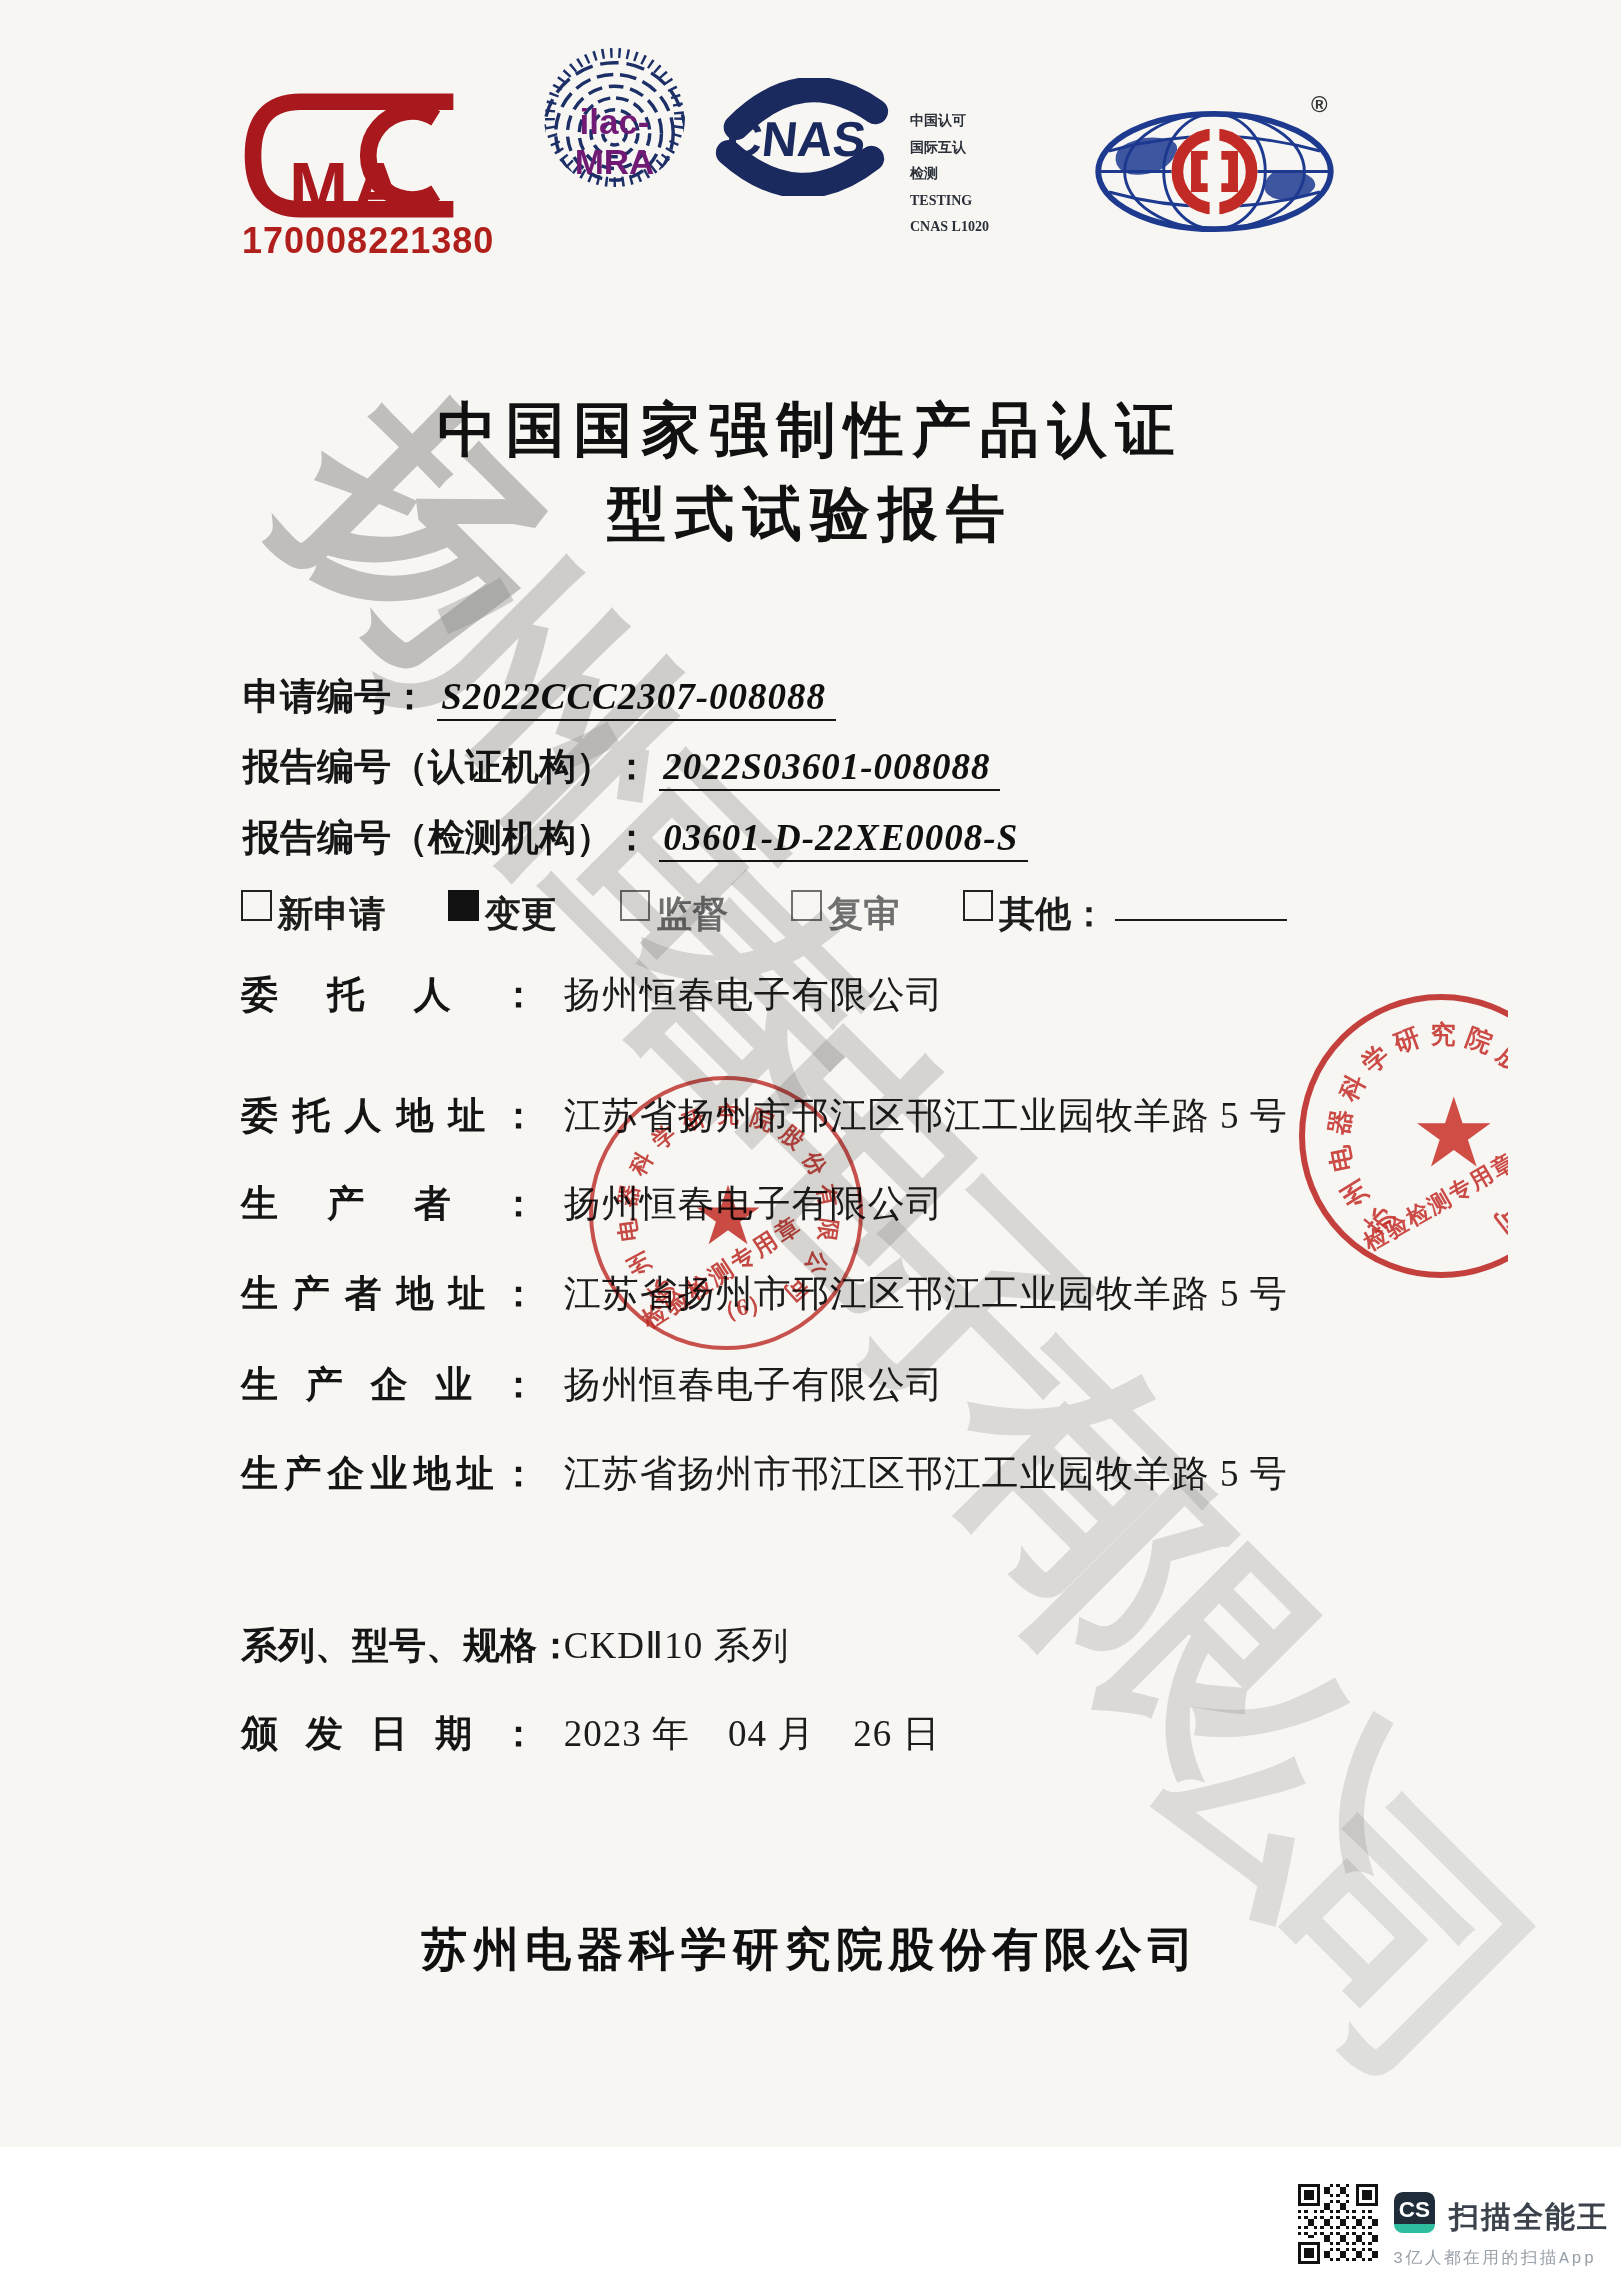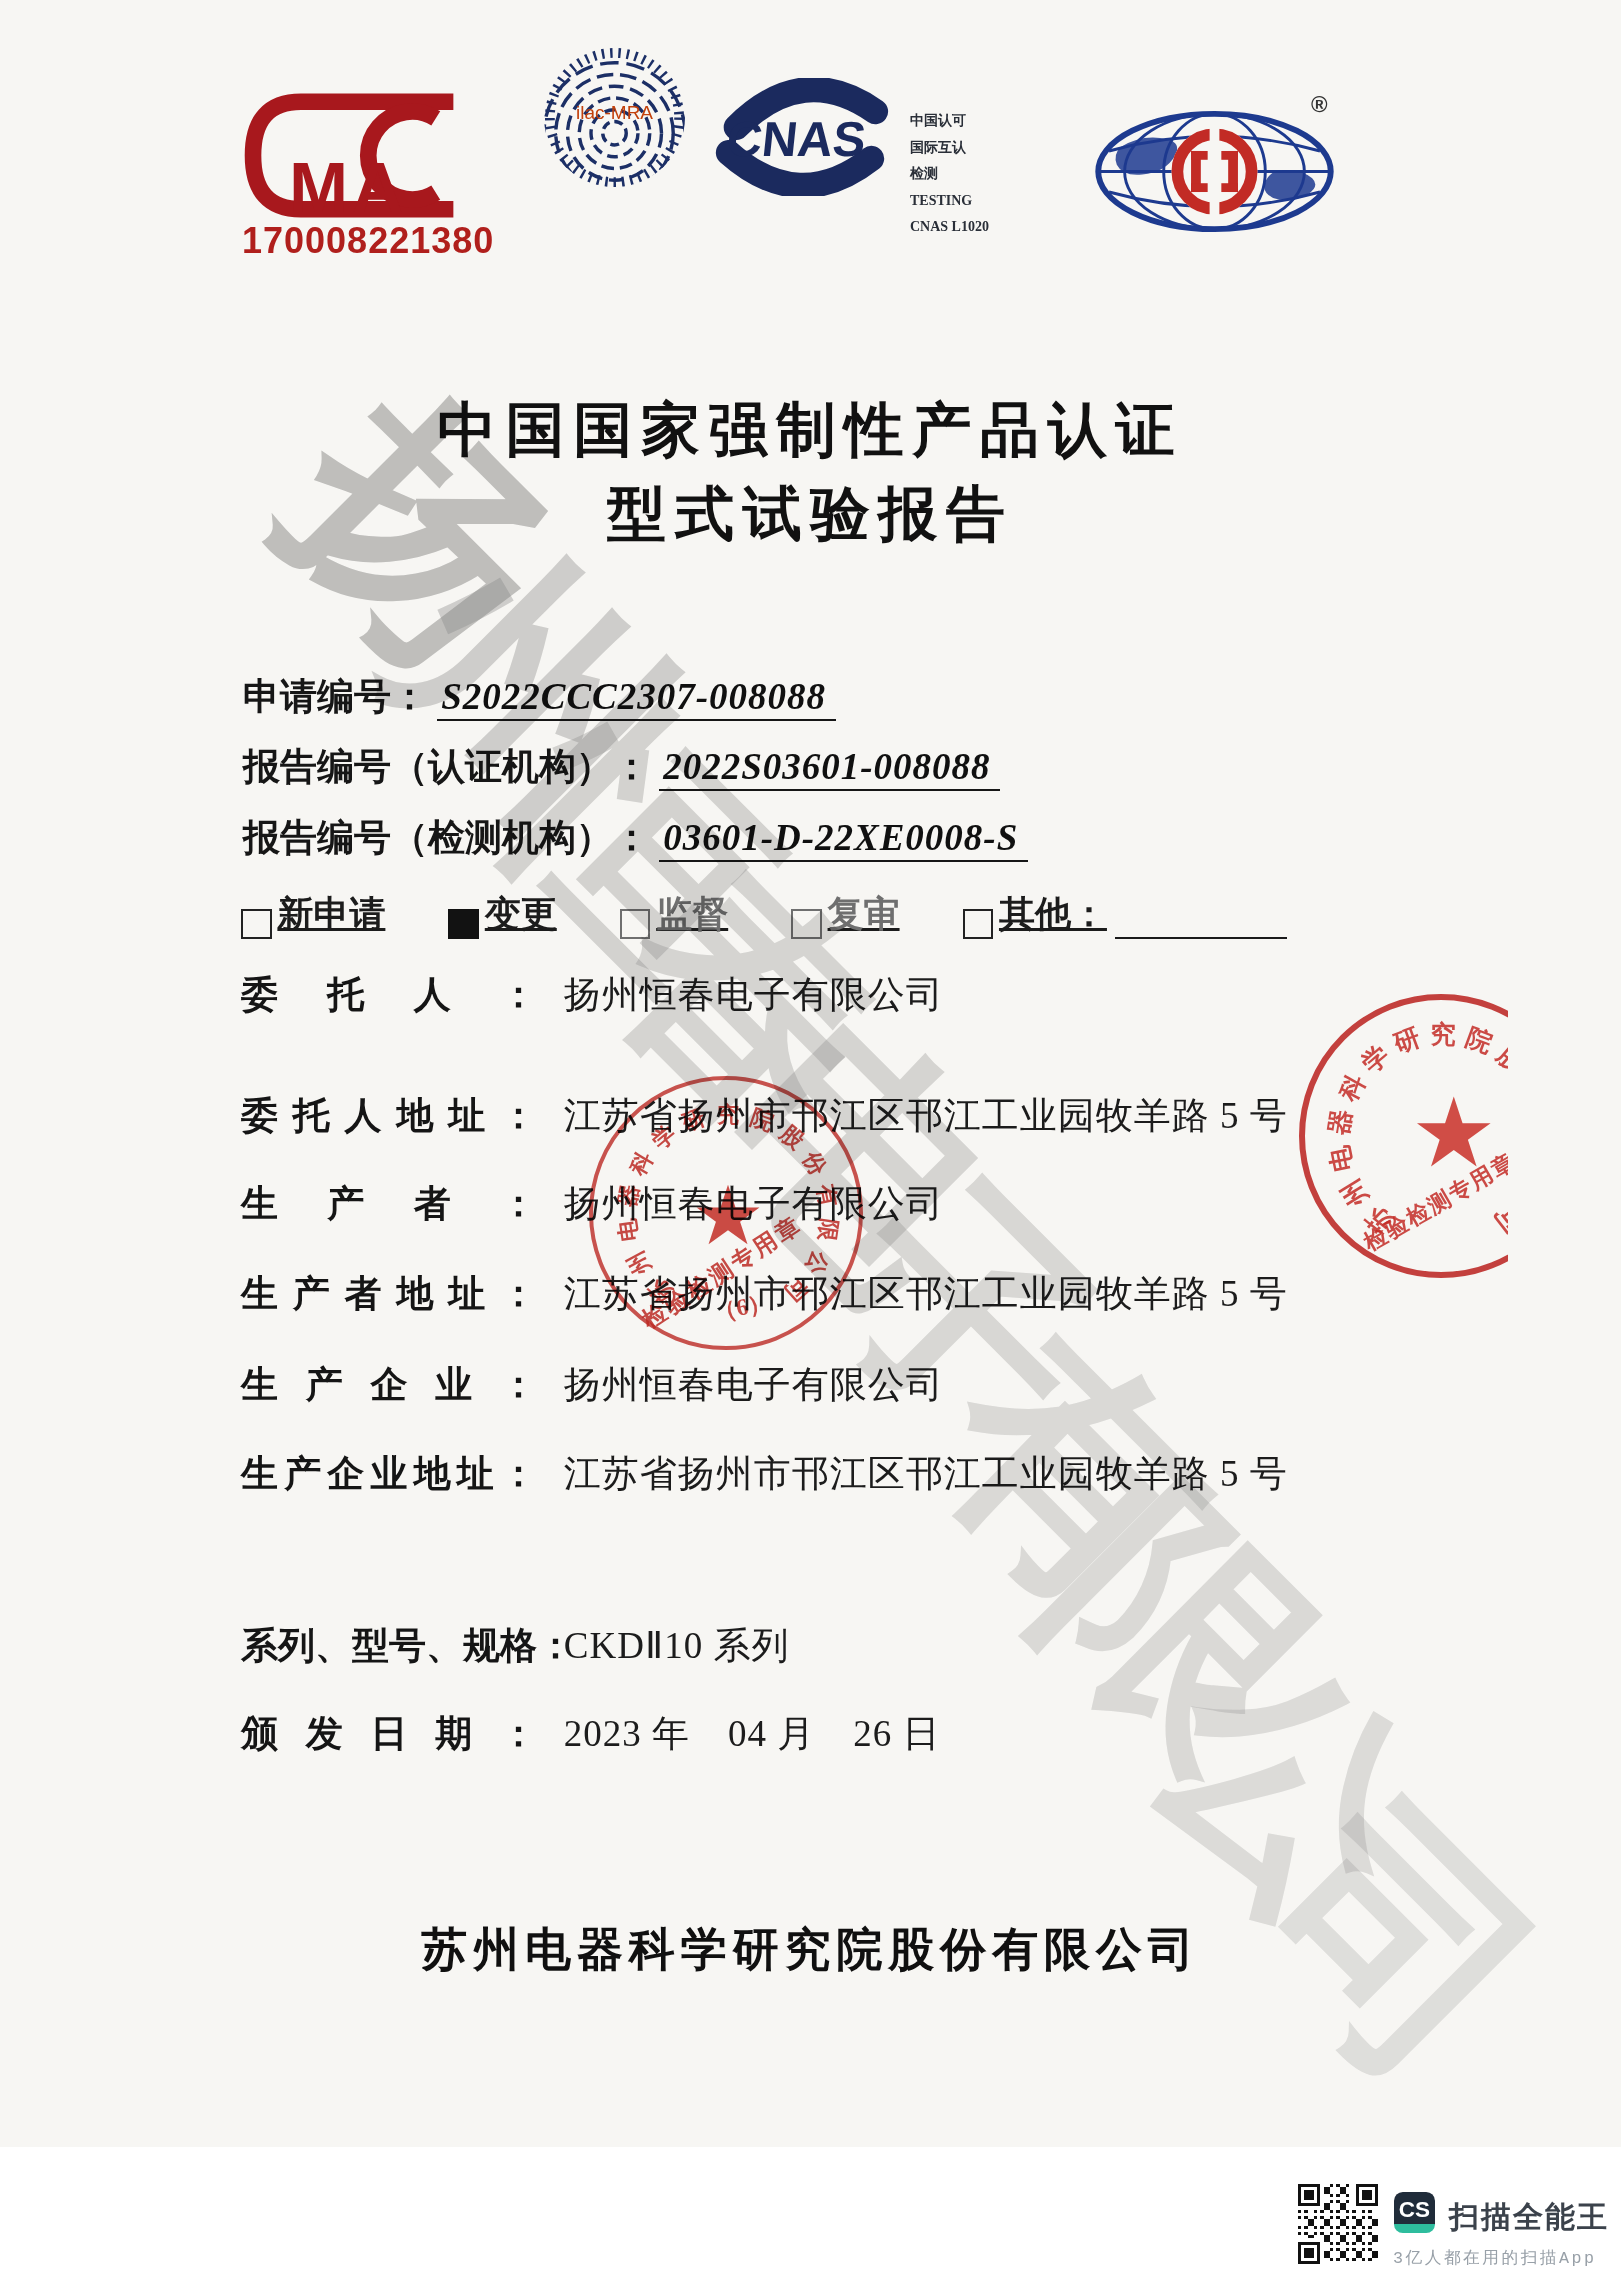--- a/index.html
+++ b/index.html
@@ -9,21 +9,21 @@
   .abs{position:absolute;}
 
   
   .cma-wrap{left:242px;top:91px;width:239px;}
   .cma-letters{position:absolute;left:47px;top:21.6px;font-family:"Liberation Sans",sans-serif;
                font-weight:900;font-size:71px;color:#a8181d;letter-spacing:3.9px;margin-top:34px;}
   .cma-number{position:absolute;left:0px;top:129px;width:239px;text-align:center;
               font-family:"Liberation Sans",sans-serif;font-weight:700;font-size:36px;color:#b01f1c;letter-spacing:1px;}
   .ilac-wrap{left:540px;top:47px;width:149px;height:141px;}
   .ilac-text{position:absolute;left:0;top:55px;width:149px;text-align:center;
-             font-family:"Liberation Sans",sans-serif;font-weight:400;font-size:19px;color:#c2410c;}
+             font-family:"Liberation Sans",sans-serif;font-weight:700;font-size:35px;color:#701a75;}
   .cnas-wrap{left:709px;top:78px;width:184px;height:118px;}
   .cnas-text{position:absolute;left:17.6px;top:33px;font-family:"Liberation Sans",sans-serif;
              font-weight:900;font-size:49px;color:#1b2a5e;transform:skewX(-6deg);}
   .accred{left:910px;top:108px;font-family:Liberation Serif, serif;font-weight:800;
           font-size:14px;line-height:26.5px;color:#2a2f38;}
   .globe-wrap{left:1091px;top:108px;width:247px;height:127px;}
   .rmark{left:1311px;top:92px;font-family:"Liberation Sans",sans-serif;font-weight:700;
          font-size:22.5px;color:#333;}
 
   
@@ -32,21 +32,21 @@
 
   
   .numrow{left:243px;width:1176px;font-size:37px;white-space:nowrap;}
   .numrow .lbl{font-weight:700;color:#161616;}
   .numrow .val{font-weight:600;color:#101010;border-bottom:2px solid #161616;
                padding:0 9.8px 2px 3.9px;letter-spacing:1px;font-style:italic;}
 
   
   .cbrow{left:241px;top:890px;width:1196px;display:flex;align-items:center;column-gap:63px;
          font-family:"Liberation Sans",sans-serif;font-weight:700;font-size:36px;color:#1c1c1c;}
-  .cb-item{display:flex;align-items:flex-end;text-decoration:underline;}
+  .cb-item{display:flex;align-items:flex-start;}
   .cb-box{display:inline-block;width:26.5px;height:26.5px;border:2.9px solid #222;margin-right:5.9px;background:#f7f6f3;}
   .cb-box.checked{background:#121212;border-color:#121212;}
   .cb-item:nth-child(3) .cb-label,.cb-item:nth-child(4) .cb-label{color:#6f6f6f;}
   .cb-item:nth-child(3) .cb-box,.cb-item:nth-child(4) .cb-box{border-color:#6f6f6f;}
   .other-line{display:inline-block;width:172px;border-bottom:2.9px solid #1a1a1a;height:29px;margin-left:7.8px;}
 
   
   .field{left:241px;white-space:nowrap;font-size:37px;}
   .f-label{display:inline-block;width:296px;font-weight:700;color:#151515;
            text-align:justify;text-align-last:justify;vertical-align:top;}

